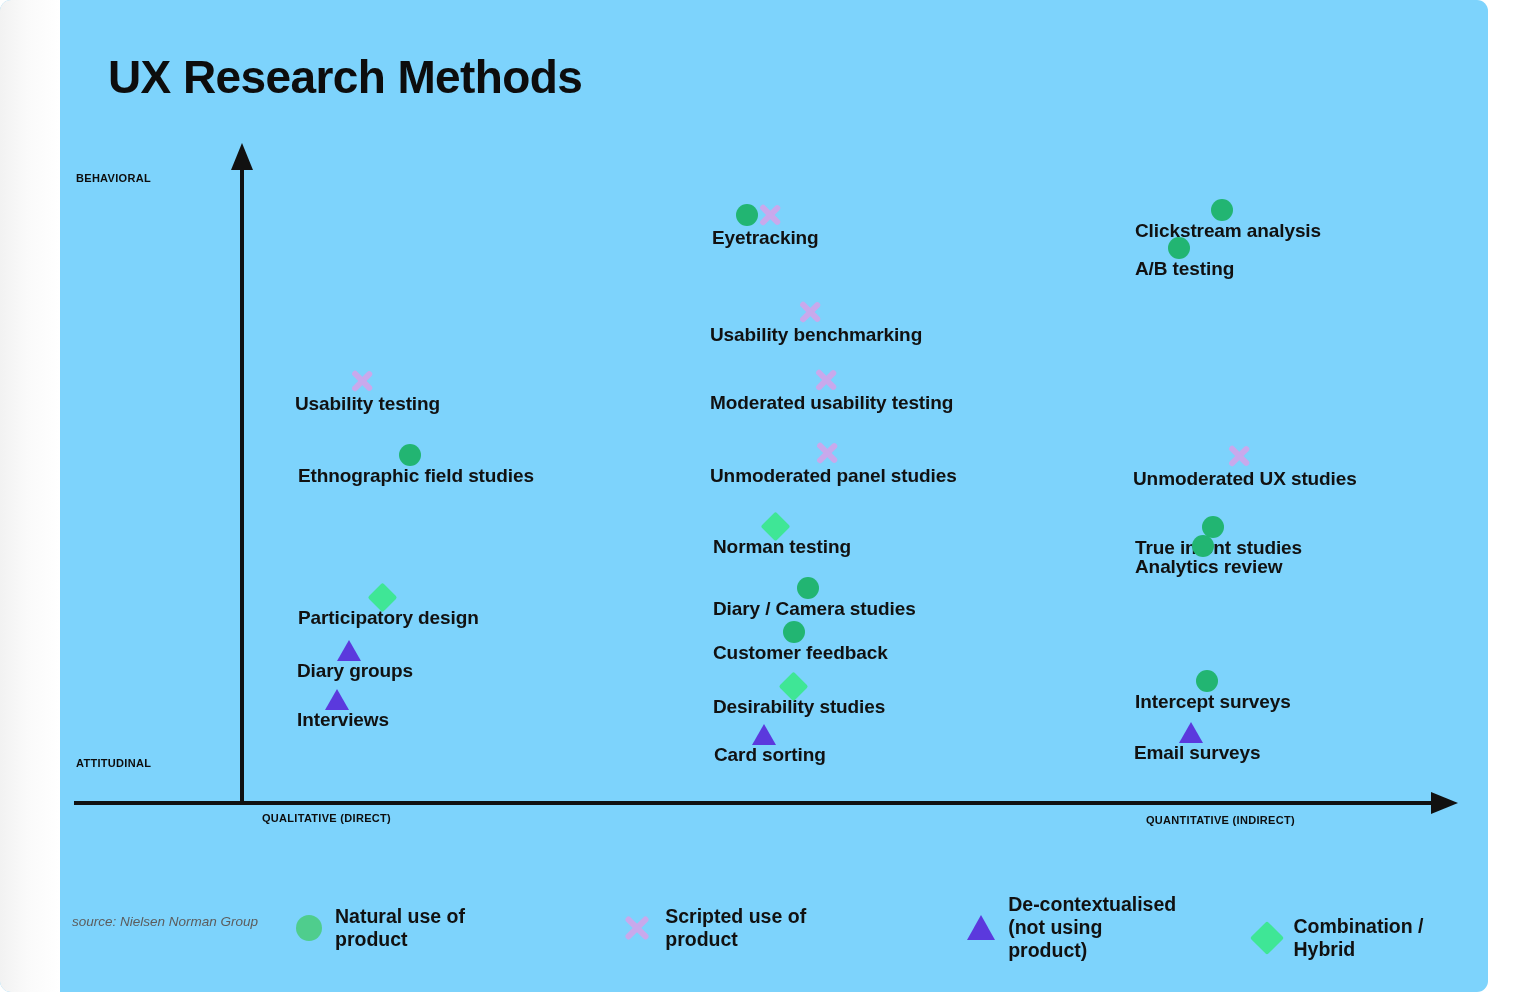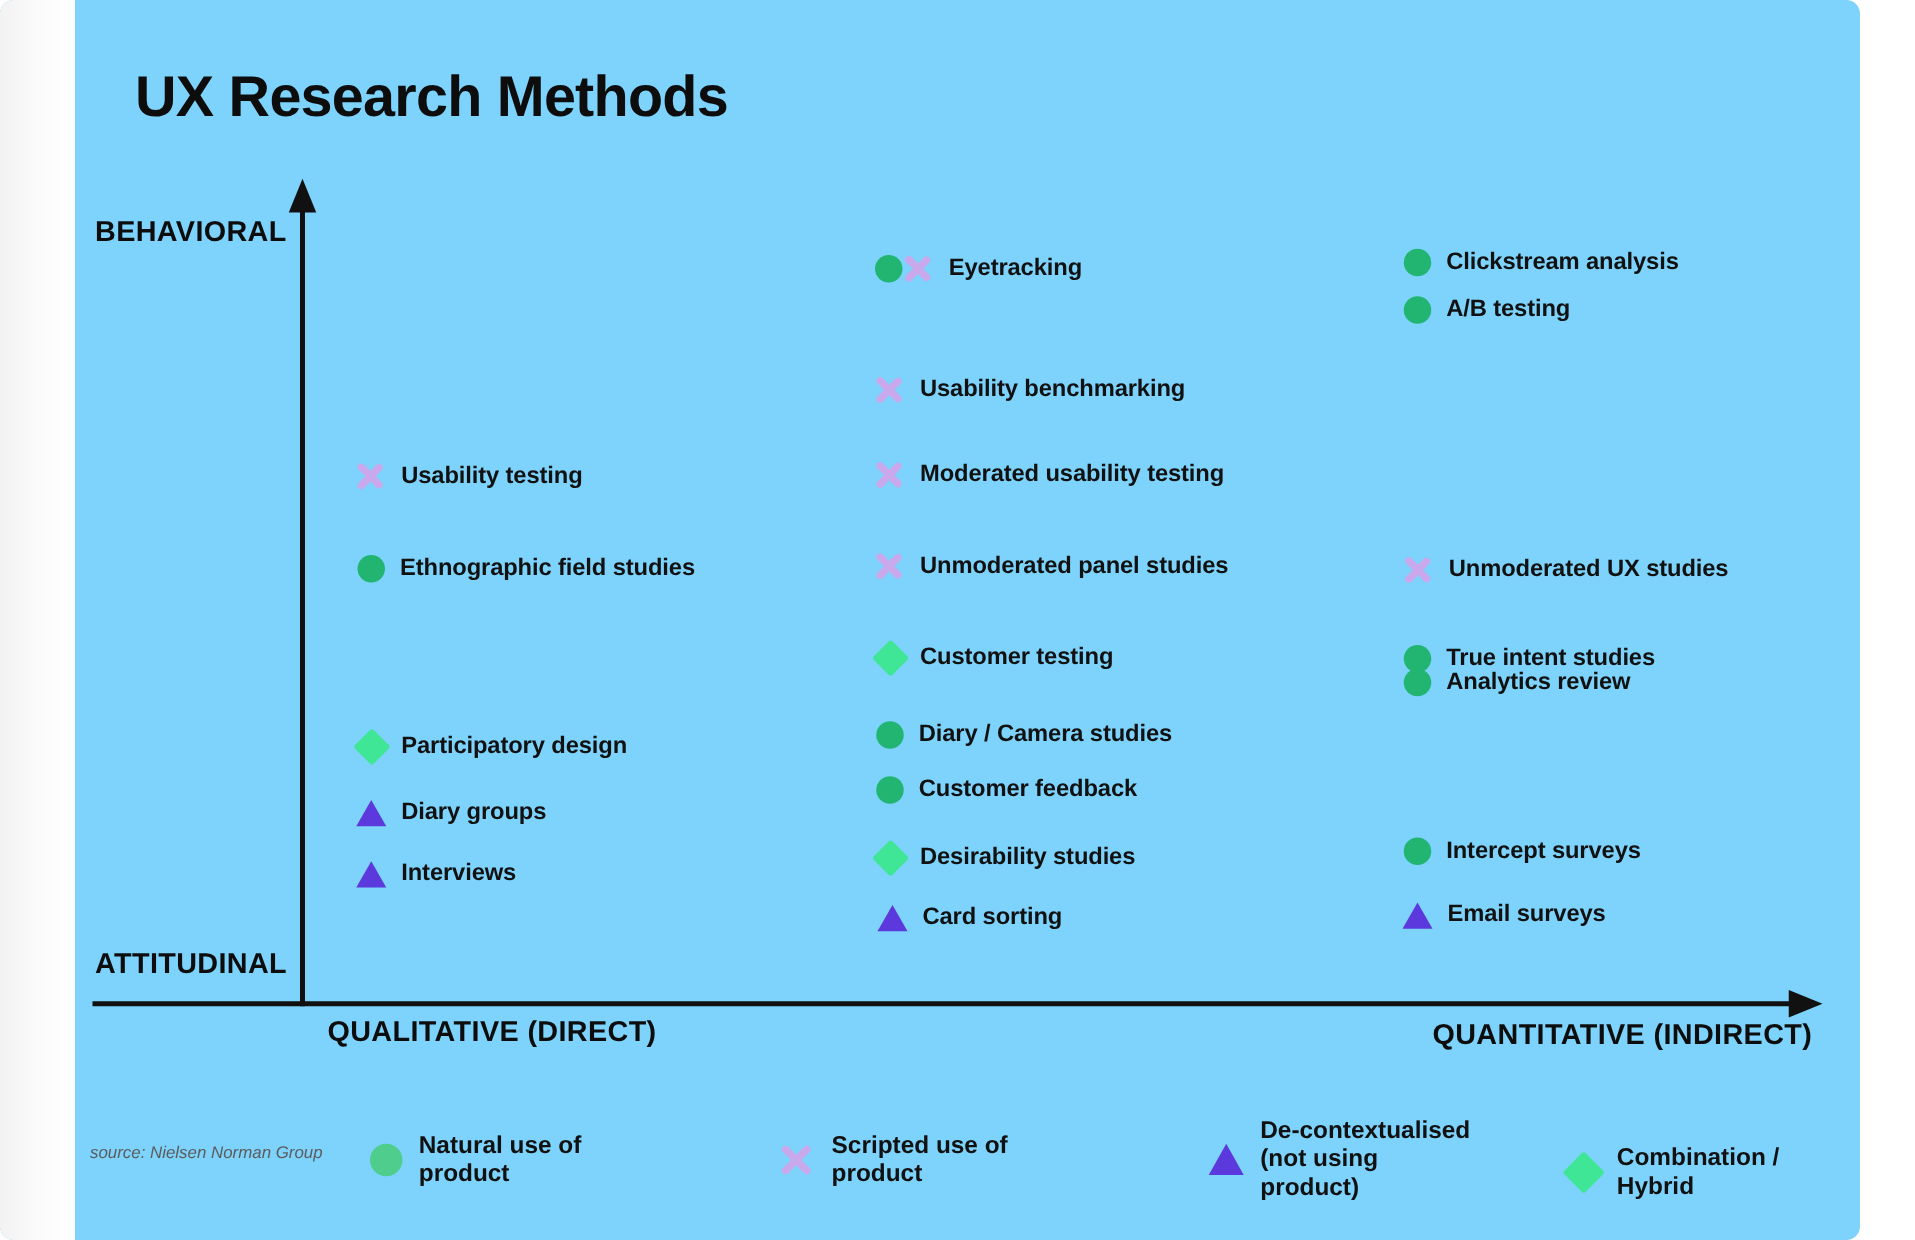--- a/index.html
+++ b/index.html
@@ -56,37 +56,38 @@
     font-weight: 700;
     letter-spacing: -0.5px;
     color: #1d1d2c;
   }
 
   
   .axes { position: absolute; left: 0; top: 0; }
 
   .axis-label {
     position: absolute;
-    font-size: 23px;
+    font-size: 11px;
     font-weight: 700;
     letter-spacing: 0.3px;
     color: #0d0d0d;
     white-space: nowrap;
   }
   .axis-behavioral  { left: 76px;  top: 172px; }
   .axis-attitudinal { left: 76px;  top: 757px; }
   .axis-qualitative { left: 262px; top: 812px; }
   .axis-quantitative{ left: 1146px; top: 814px; }
 
   
   .item {
     position: absolute;
     display: flex;
     align-items: center;
     white-space: nowrap;
+    flex-direction: column;
   }
   .item-markers {
     display: flex;
     align-items: center;
     flex: 0 0 auto;
   }
   .item-label {
     font-size: 19px;
     font-weight: 700;
     color: #111111;
@@ -218,21 +219,21 @@
       <div class="item" style="left: 698px; top: 440px;">
         <span class="item-markers">
           <span class="mk mk-x"></span>
         </span>
         <span class="item-label">Unmoderated panel studies</span>
       </div>
       <div class="item" style="left: 701px; top: 516px;">
         <span class="item-markers">
           <span class="mk mk-diamond"></span>
         </span>
-        <span class="item-label">Customer testing</span>
+        <span class="item-label">Norman testing</span>
       </div>
       <div class="item" style="left: 701px; top: 577px;">
         <span class="item-markers">
           <span class="mk mk-circle"></span>
         </span>
         <span class="item-label">Diary / Camera studies</span>
       </div>
       <div class="item" style="left: 701px; top: 621px;">
         <span class="item-markers">
           <span class="mk mk-circle"></span>

